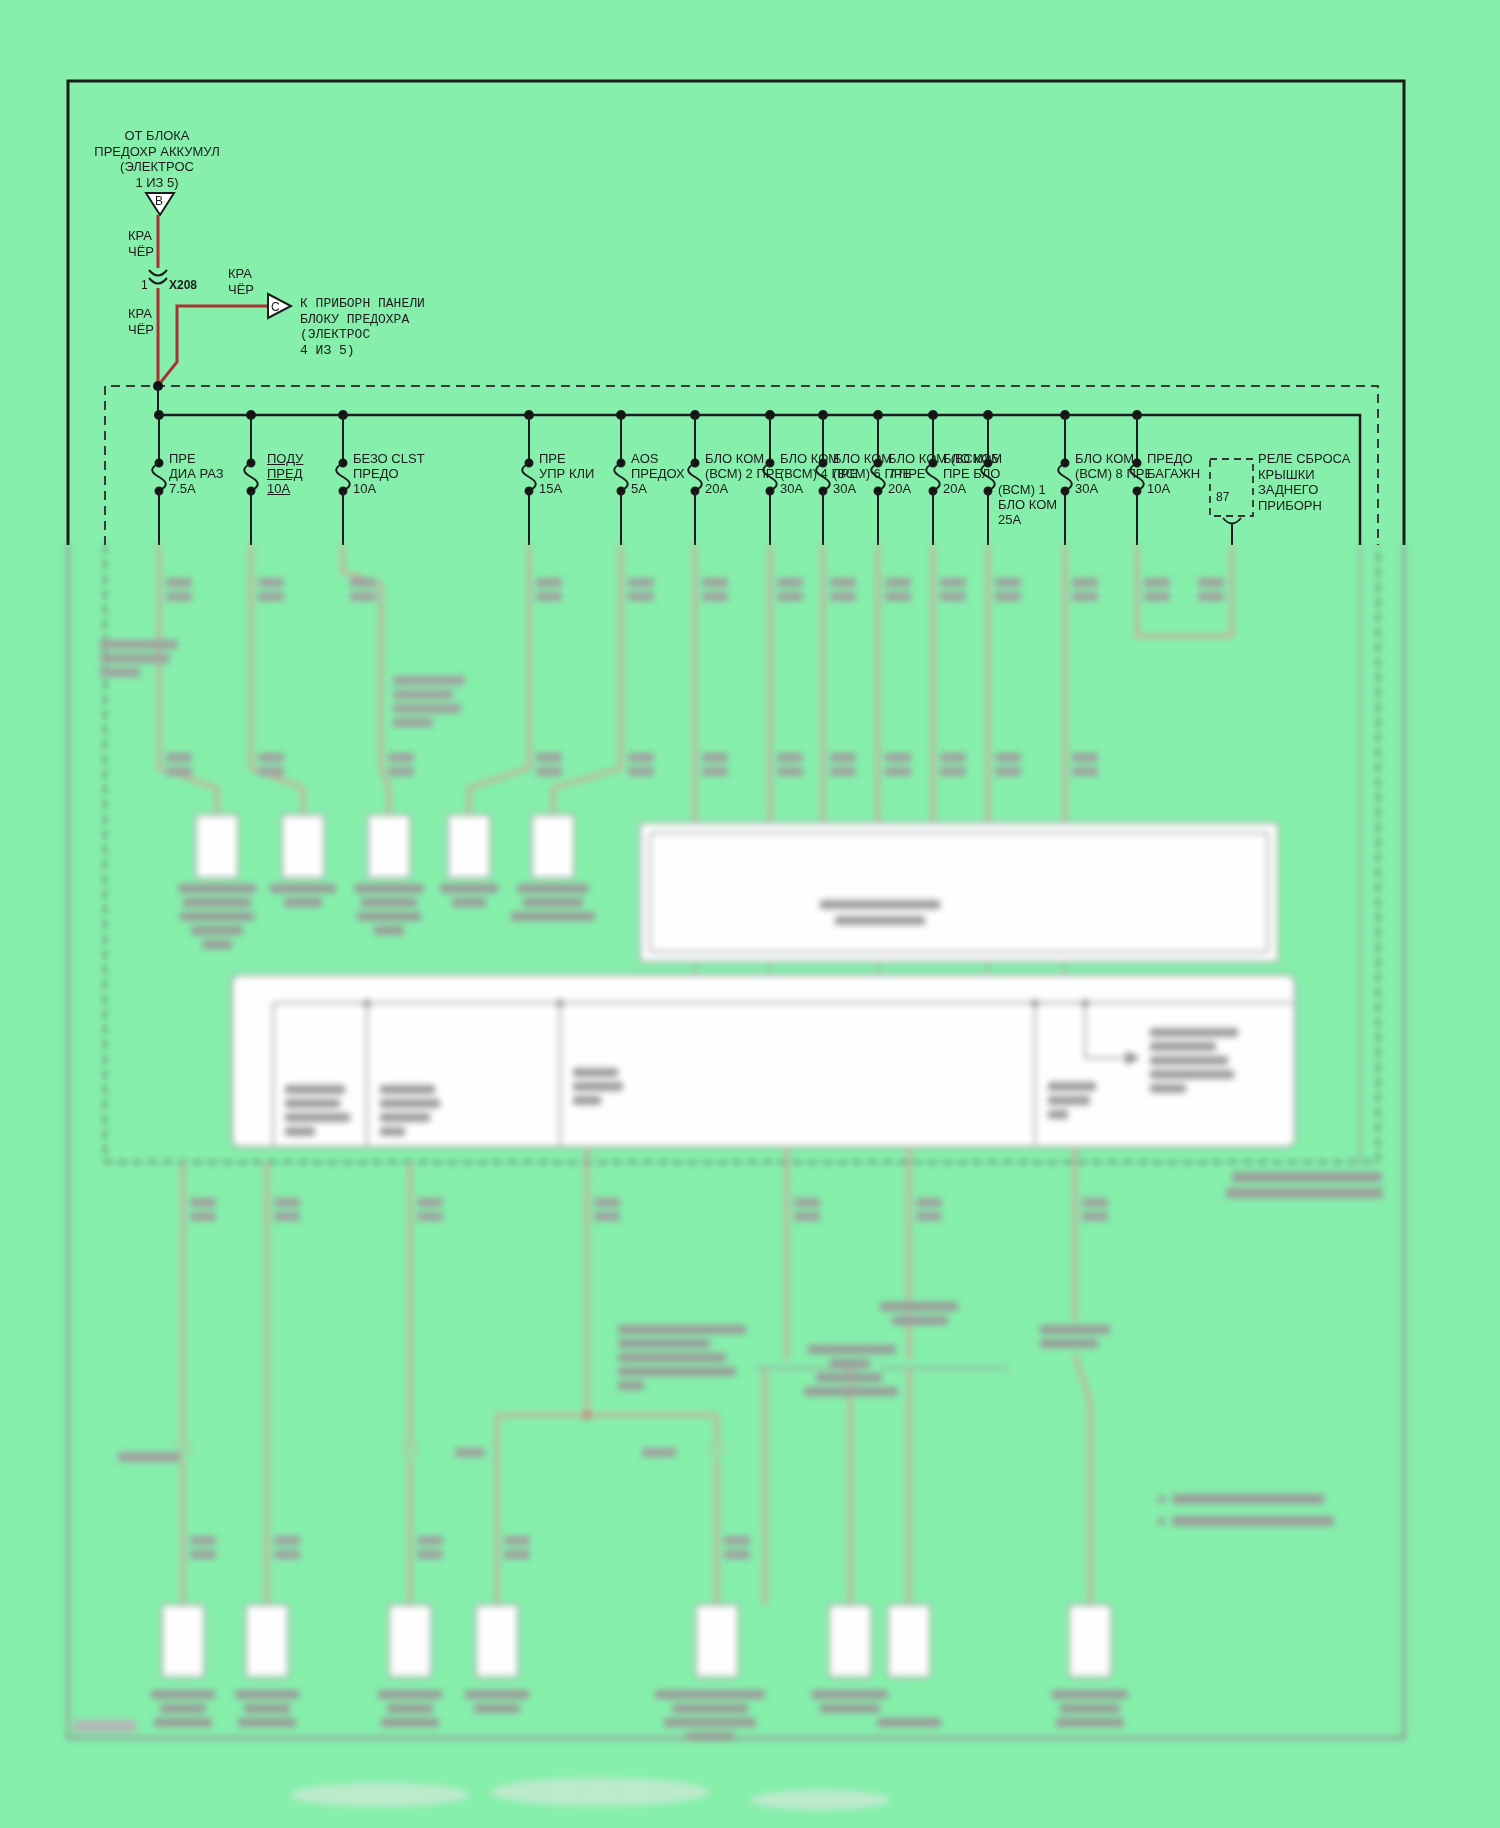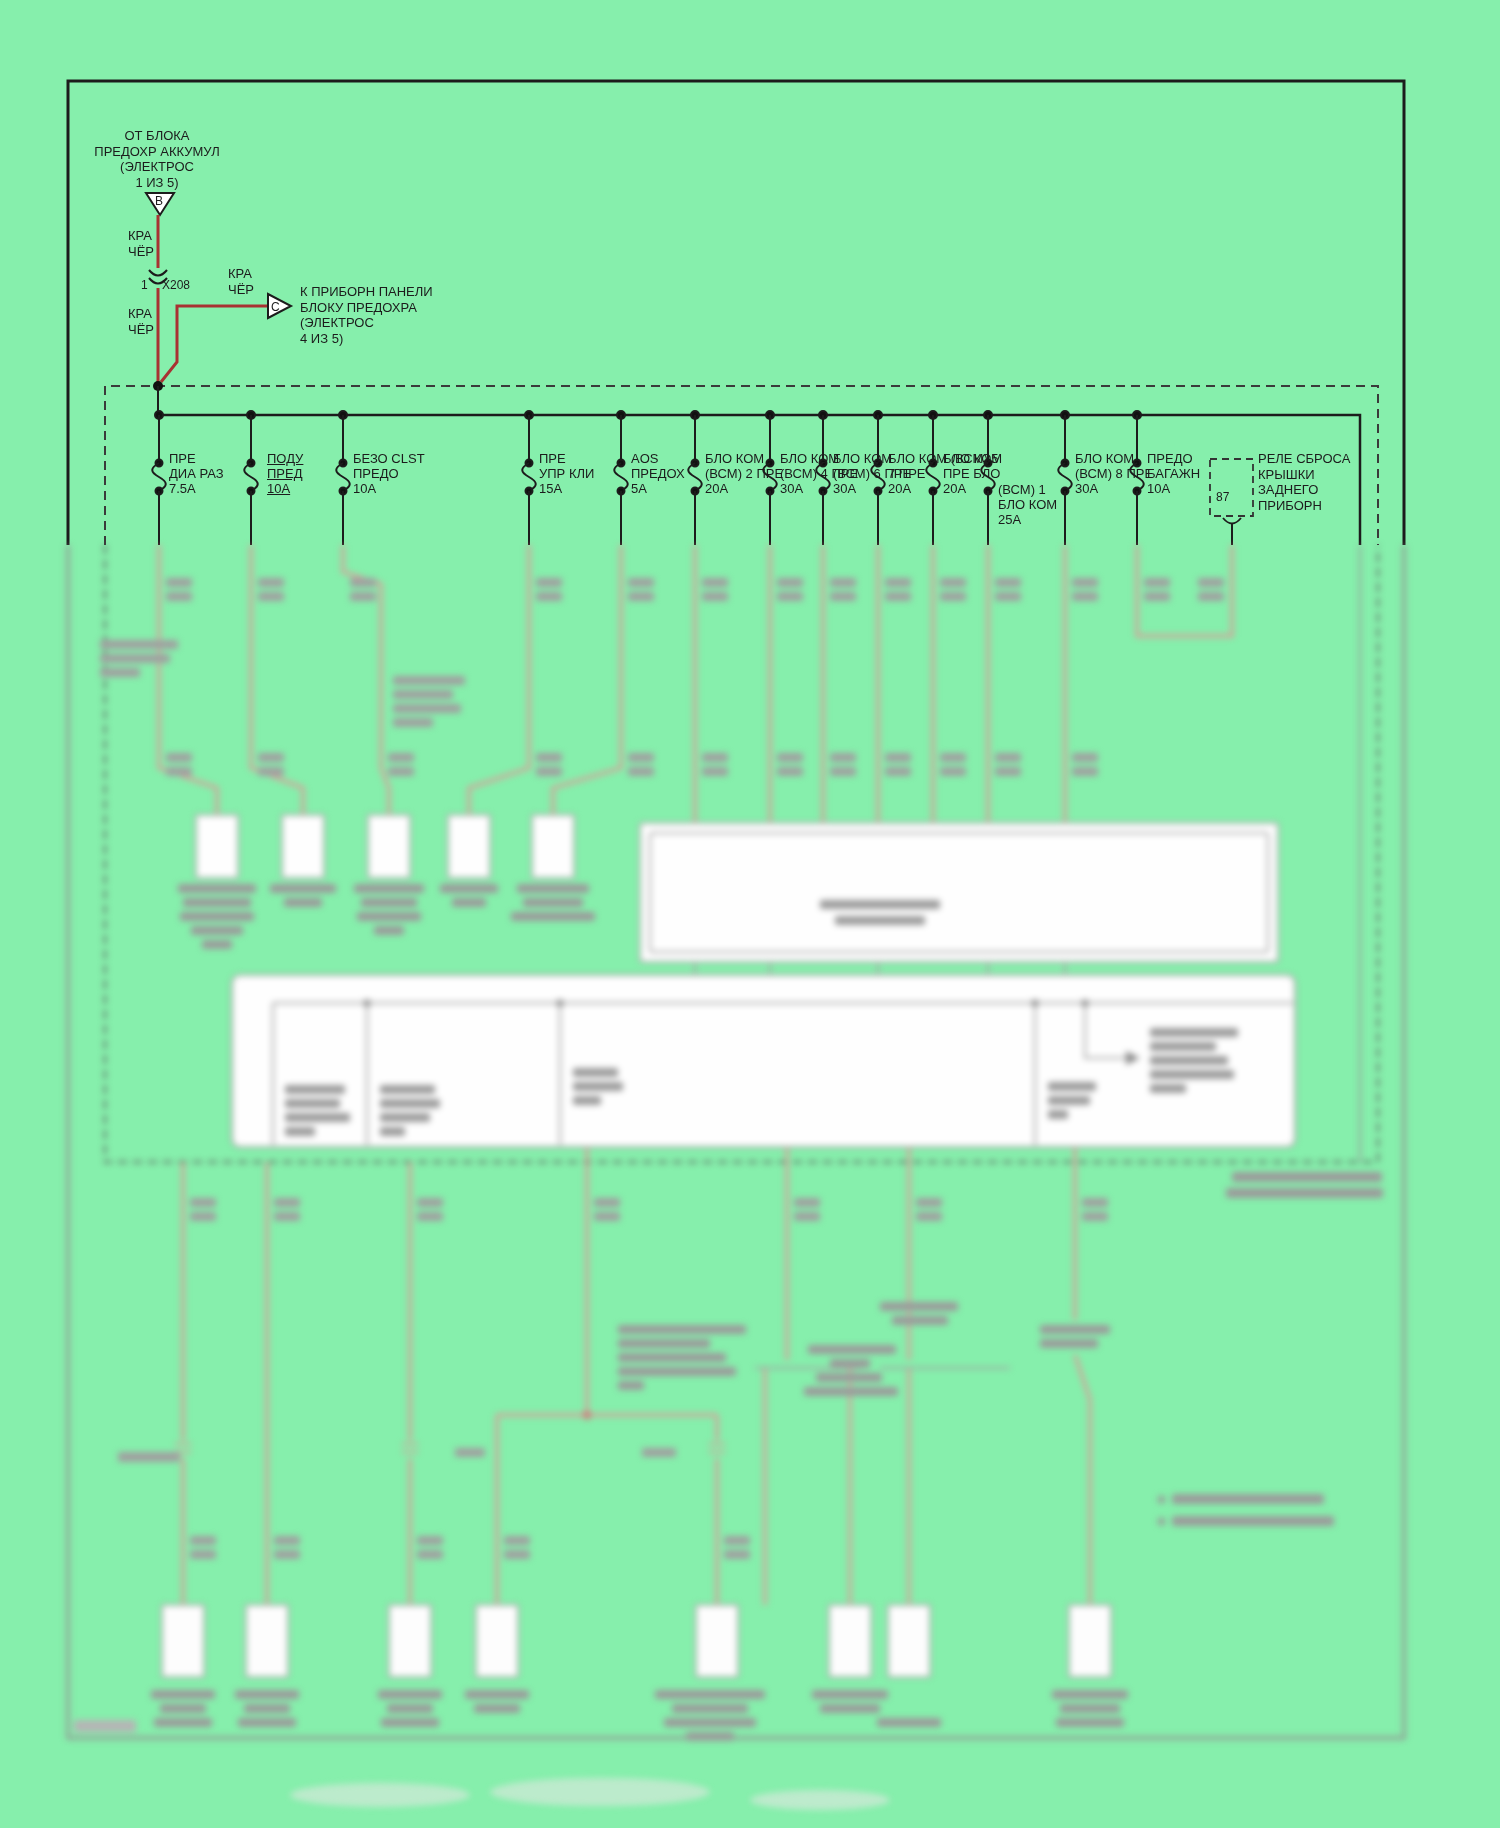--- a/index.html
+++ b/index.html
@@ -433,34 +433,34 @@
     <div>1 ИЗ 5)</div>
   </div>
   <div class="mark" style="left:155px;top:194px;">B</div>
 
   <div class="lbl" style="left:128px;top:228px;">
     <div>КРА</div>
     <div>ЧЁР</div>
   </div>
 
   <div class="mark" style="left:141px;top:278px;">1</div>
-  <div class="mark" style="left:162px;top:278px;">X208</div>
+  <div class="mark" style="left:169px;top:278px;font-weight:bold;">X208</div>
 
   <div class="lbl" style="left:128px;top:306px;">
     <div>КРА</div>
     <div>ЧЁР</div>
   </div>
 
   <div class="lbl" style="left:228px;top:266px;">
     <div>КРА</div>
     <div>ЧЁР</div>
   </div>
   <div class="mark" style="left:271px;top:300px;">C</div>
 
-  <div class="lbl" style="left:300px;top:284px;">
+  <div class="lbl" style="left:300px;top:296px;font-family:Liberation Mono, monospace;">
     <div>К ПРИБОРН ПАНЕЛИ</div>
     <div>БЛОКУ ПРЕДОХРА</div>
     <div>(ЭЛЕКТРОС</div>
     <div>4 ИЗ 5)</div>
   </div>
 
   <div class="fuse-lbl" style="left:169px;">
     <div>ПРЕ</div>
       <div>ДИА РАЗ</div>
       <div>7.5A</div>

